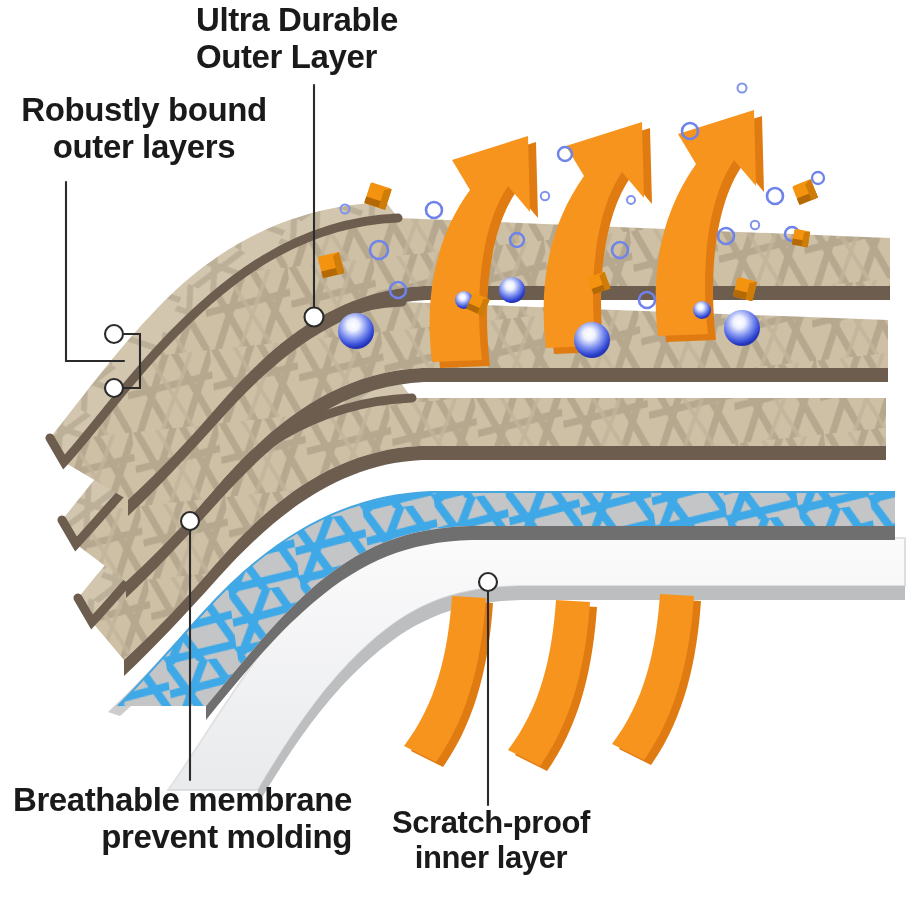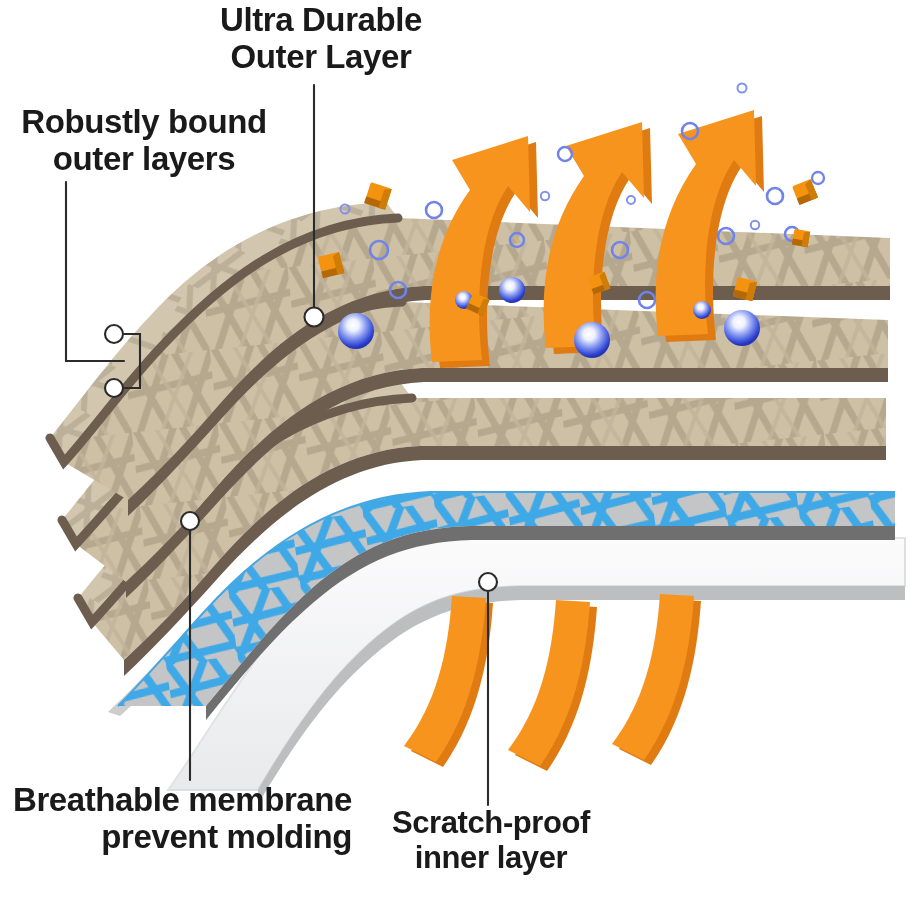--- a/index.html
+++ b/index.html
@@ -14,22 +14,22 @@
   .callout-text{
     position:absolute;
     font-family:"Liberation Sans", sans-serif;
     font-weight:bold;
     color:#1a1a1a;
     line-height:1.12;
     letter-spacing:-0.4px;
     white-space:pre-line;
     -webkit-font-smoothing:antialiased;
   }
-  #lbl-ultra{ left:196px; top:2px;  width:250px; font-size:33px; text-align:center;}
-  #lbl-robust{left:4px;   top:92px; width:280px; font-size:33px; text-align:center;margin-top:12px;}
+  #lbl-ultra{ left:196px; top:2px;  width:250px; font-size:33px; text-align:left;}
+  #lbl-robust{left:4px;   top:92px; width:280px; font-size:33px; text-align:center;}
   #lbl-membrane{left:2px; top:782px;width:350px; font-size:33px; text-align:right;}
   #lbl-scratch{left:366px;top:806px;width:250px; font-size:31px; text-align:center;}
 </style>
 </head>
 <body>
 
 <div id="stage">
 
   <svg id="scene" viewBox="0 0 916 902">
     <defs>

